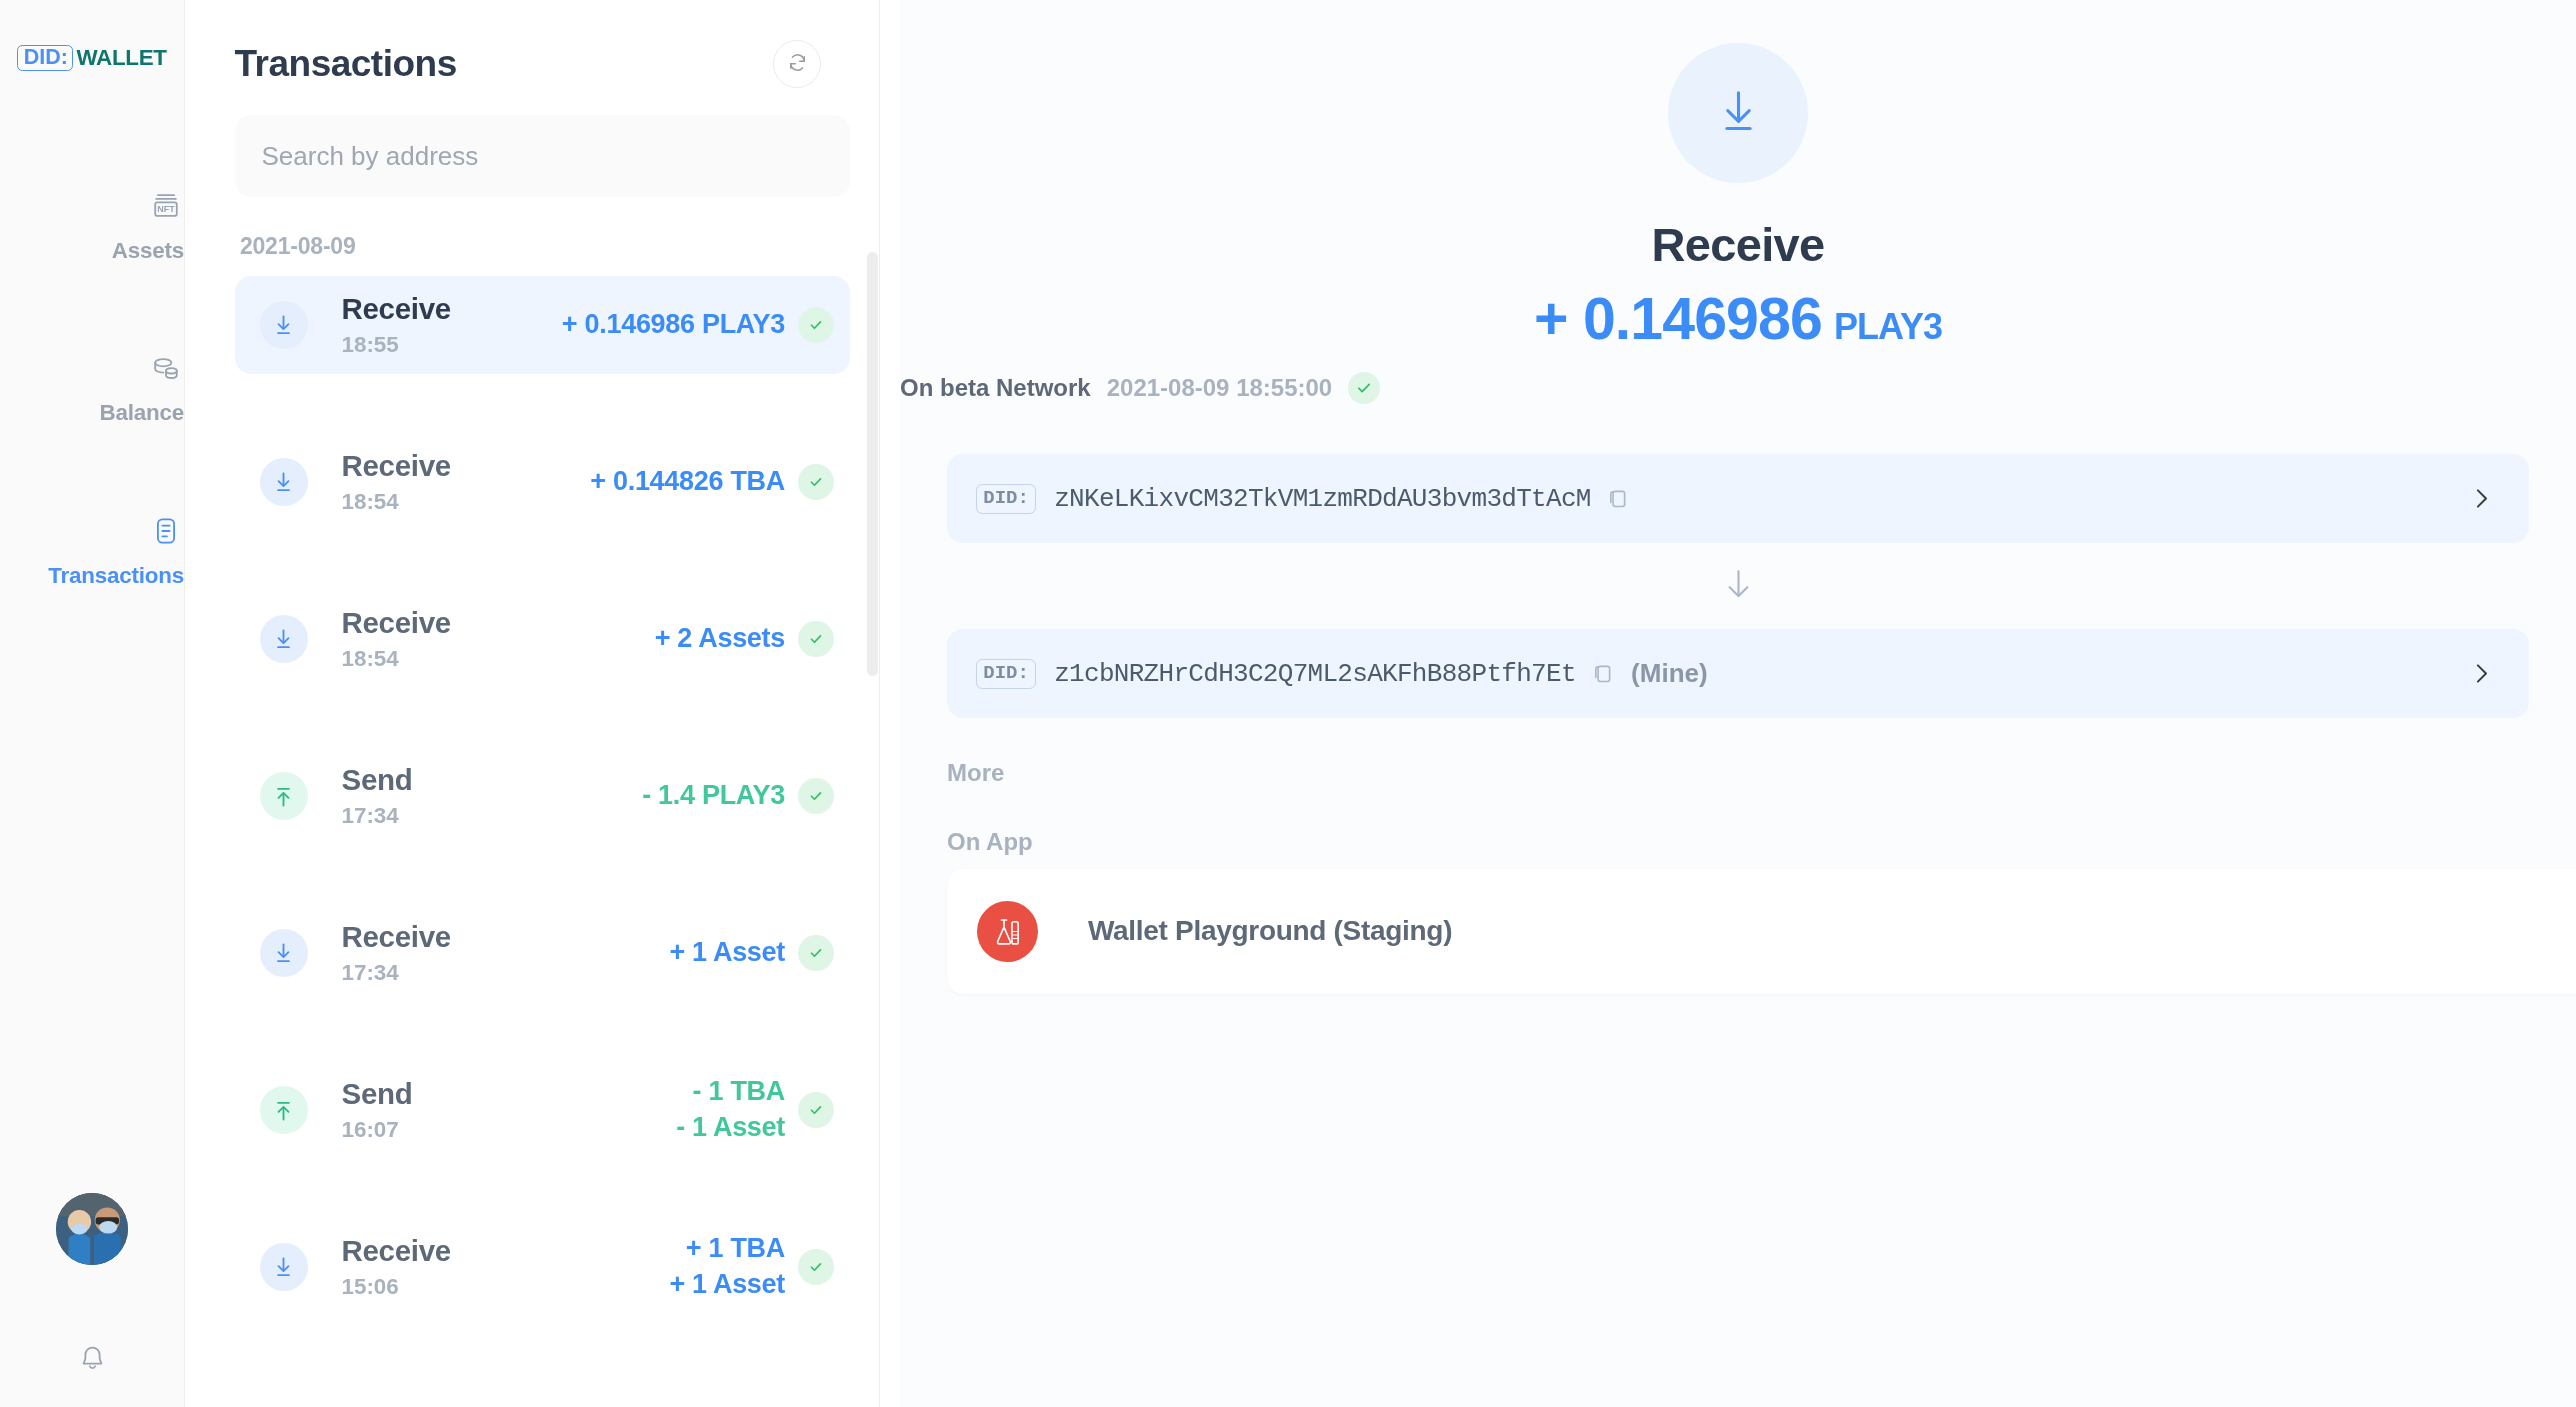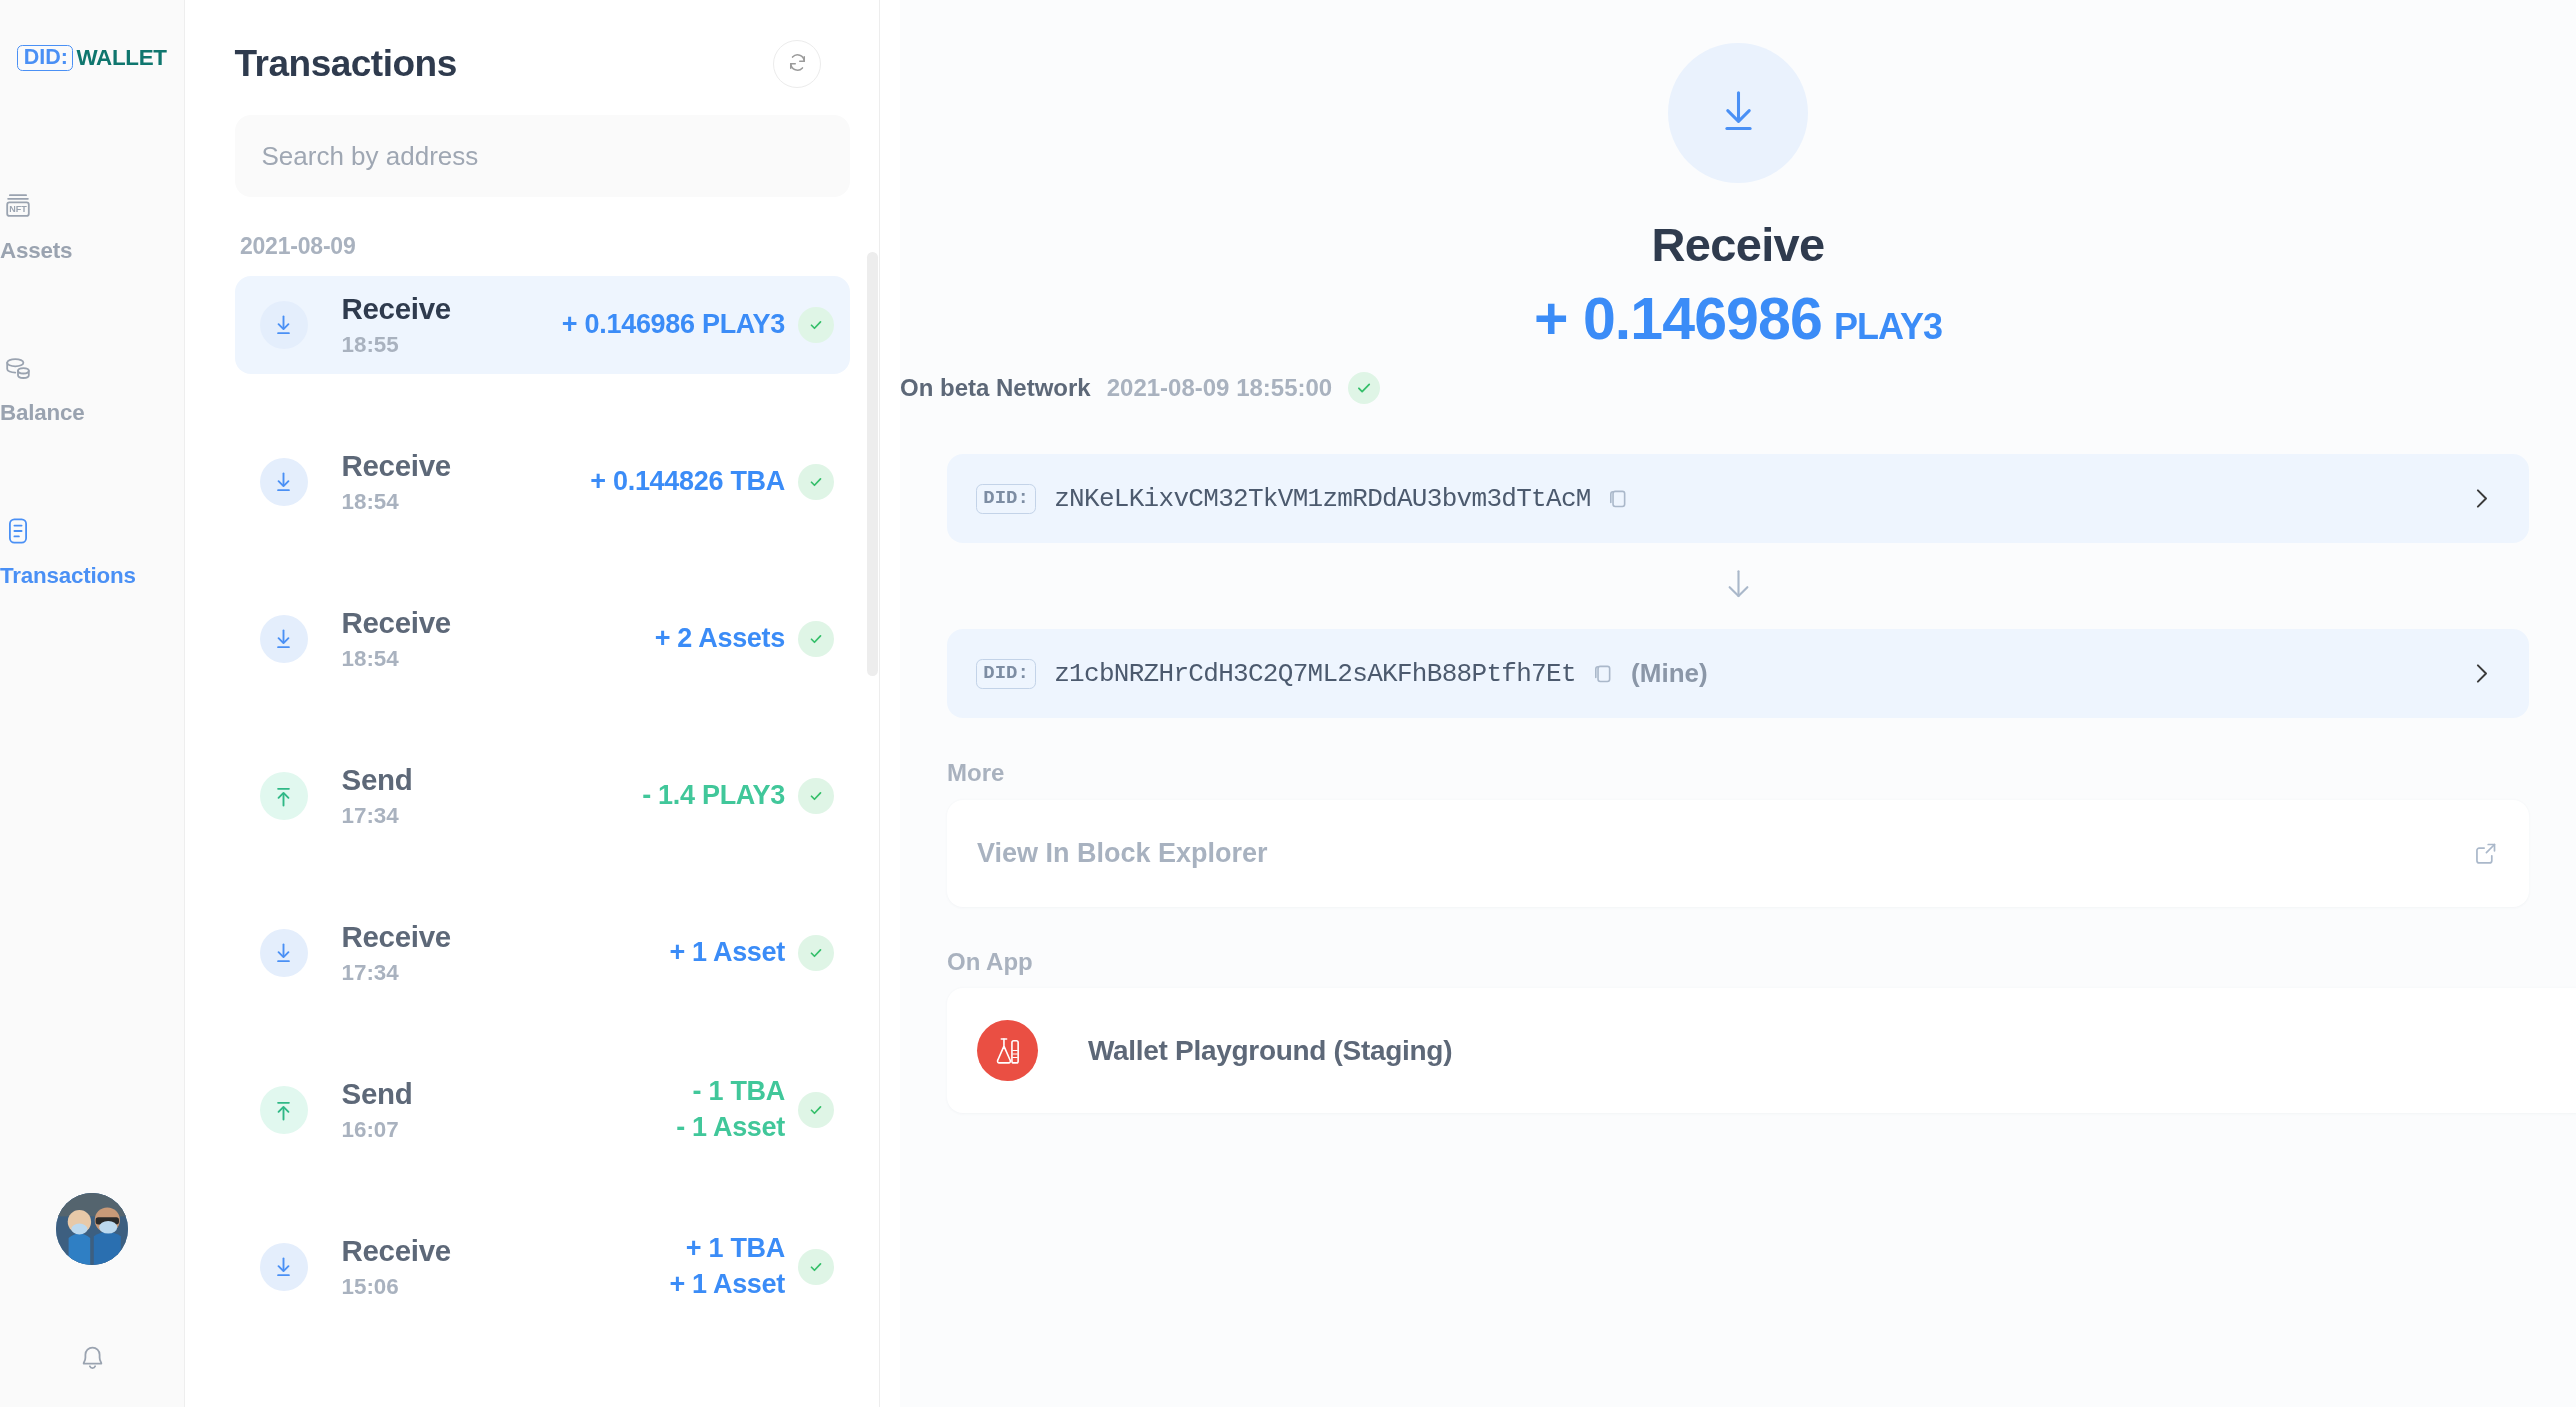--- a/index.html
+++ b/index.html
@@ -23,21 +23,21 @@
     border:1.8px solid #4a90f5; border-radius:5.4px;
     color:#4a90f5; font-weight:bold; font-size:21.5px;
     padding:0.9px 4.5px 1.8px 5.4px; letter-spacing:0px; line-height:1;
   }
   .logo-wallet {
     color:#0f766e; font-weight:bold; font-size:22.4px;
     margin-left:3px; letter-spacing:-0.3px;
   }
   .nav { margin-top:116px; width:100%; }
   .nav-item {
-    display:flex; flex-direction:column; align-items:flex-start;
+    display:flex; flex-direction:column; align-items:flex-end;
     margin-bottom:86px; cursor:pointer;
   }
   .nav-icon { height:38px; display:flex; align-items:center; justify-content:center; }
   .nav-label {
     margin-top:12.5px; font-size:22.4px; font-weight:bold;
     color:#9aa3b0; letter-spacing:-0.2px;
   }
   .nav-item.active .nav-label { color:#4a90f5; }
 
   .avatar {
@@ -499,30 +499,20 @@
           <span class="addr-chevron">
             <svg width="27" height="27" viewBox="0 0 30 30" fill="none">
               <path d="M11 6l9 9-9 9" stroke="#3a3a3a" stroke-width="2.2" stroke-linecap="round" stroke-linejoin="round"></path>
             </svg>
           </span>
         </div>
 
       </div>
 
       <div class="section-label">More</div>
-      <div class="card explorer">
-        <span class="explorer-text">View In Block Explorer</span>
-        <span class="explorer-ext">
-          <svg width="27" height="27" viewBox="0 0 30 30" fill="none">
-            <path d="M18 5h7v7" stroke="#aab8ca" stroke-width="1.9" stroke-linecap="round" stroke-linejoin="round"></path>
-            <path d="M25 5l-9 9" stroke="#aab8ca" stroke-width="1.9" stroke-linecap="round"></path>
-            <path d="M22 17.5V23a2.5 2.5 0 0 1-2.5 2.5H8A2.5 2.5 0 0 1 5.5 23V11.5A2.5 2.5 0 0 1 8 9h5.5" stroke="#aab8ca" stroke-width="1.9" stroke-linecap="round"></path>
-          </svg>
-        </span>
-      </div>
 
       <div class="section-label">On App</div>
       <div class="card app">
         <span class="app-logo">
           <svg width="39" height="39" viewBox="0 0 44 44" fill="none">
             <path d="M18 9v8L11 33a2 2 0 0 0 1.8 3h10.4A2 2 0 0 0 25 33l-7-16V9z" stroke="#ffffff" stroke-width="1.8" stroke-linejoin="round"></path>
             <path d="M15 9h6" stroke="#ffffff" stroke-width="1.8" stroke-linecap="round"></path>
             <rect x="27" y="11" width="7" height="25" rx="2" stroke="#ffffff" stroke-width="1.8"></rect>
             <path d="M28 22h5M28 26h5M28 30h5" stroke="#ffffff" stroke-width="1.2" stroke-linecap="round"></path>
           </svg>

